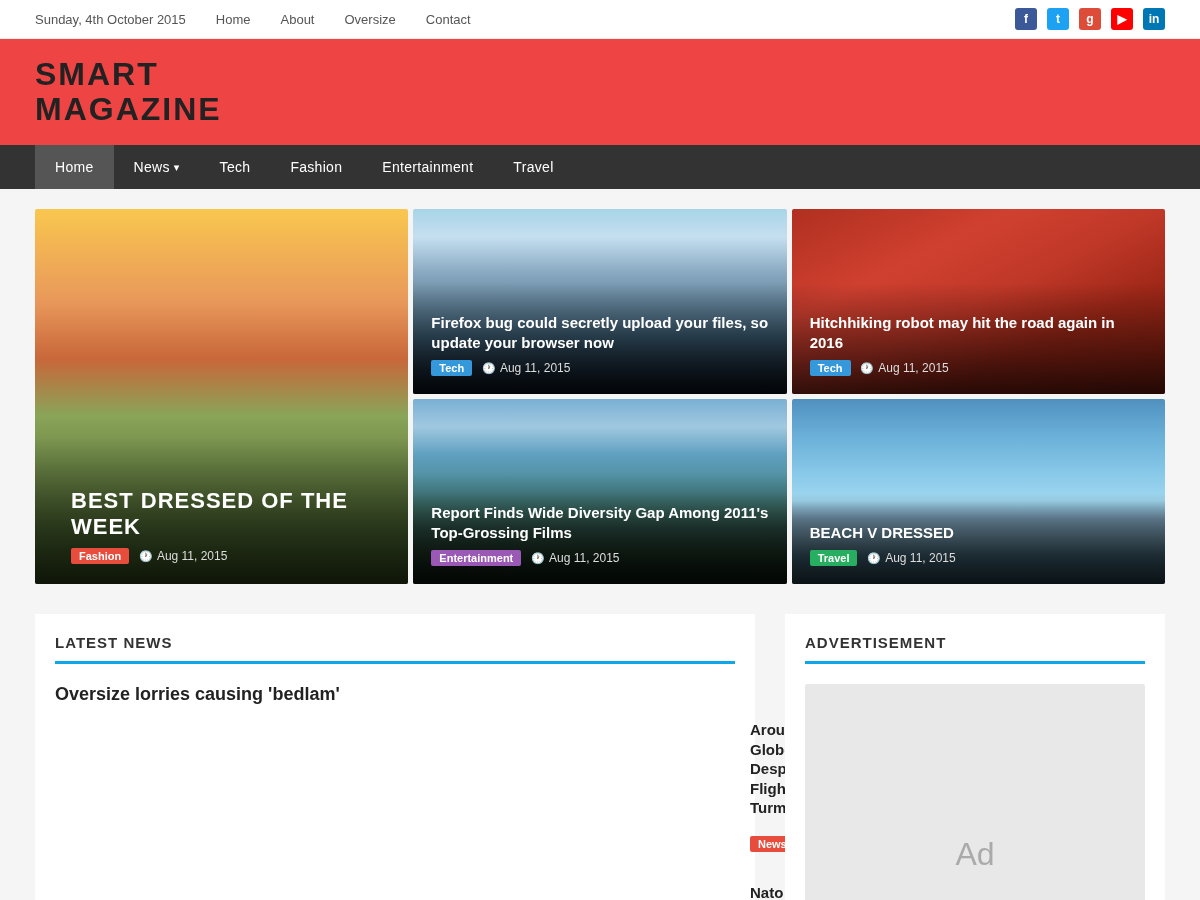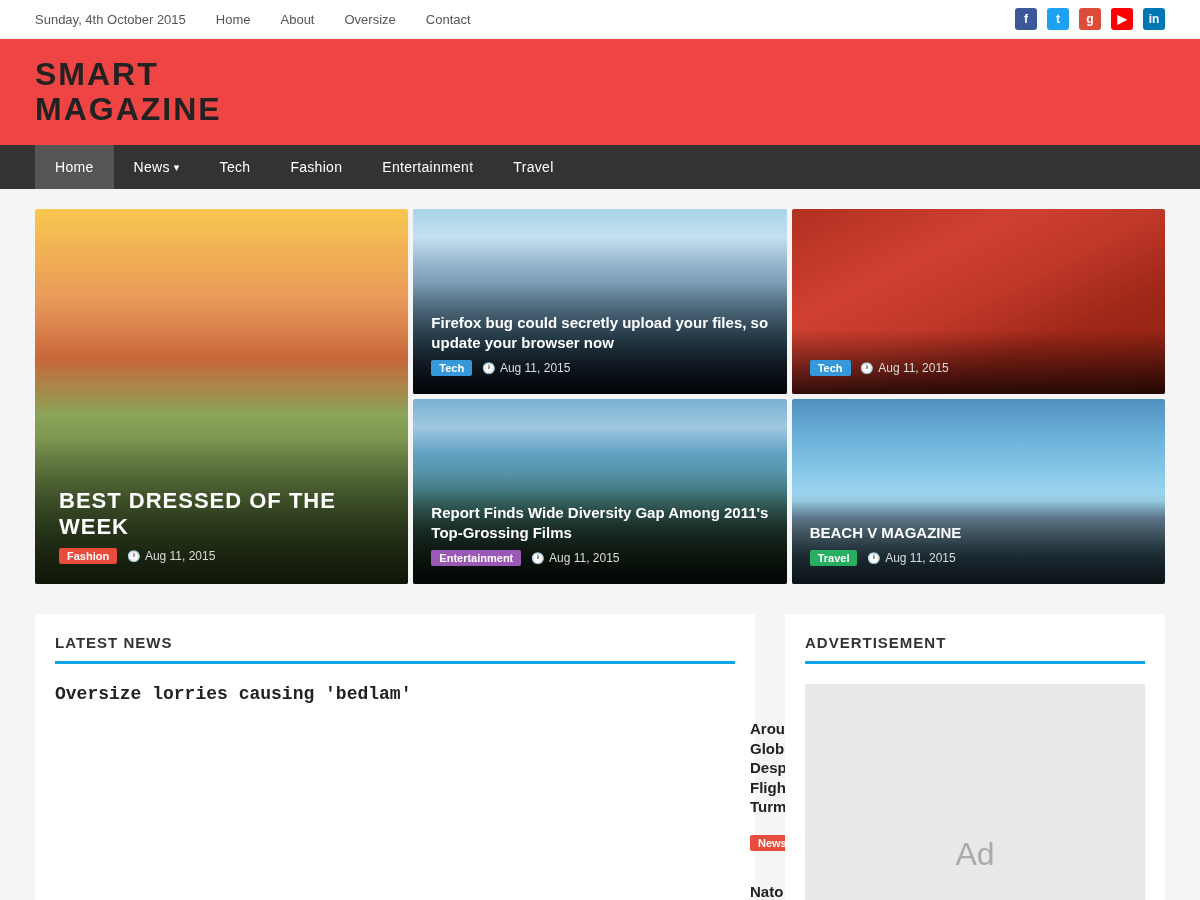--- a/index.html
+++ b/index.html
@@ -90,21 +90,21 @@
       border-radius: 2px;
     }
 
     .featured-overlay {
       position: absolute;
       bottom: 0; left: 0; right: 0;
       background: linear-gradient(transparent, rgba(0,0,0,0.75));
       padding: 30px 18px 18px;
       color: #fff;
     }
-    .featured-main .featured-overlay { padding: 50px 24px 20px; }
+    .featured-main .featured-overlay { padding: 50px 36px 20px; }
 
     .featured-title-main {
       font-size: 22px;
       font-weight: 900;
       text-transform: uppercase;
       letter-spacing: 1px;
       margin-bottom: 8px;
       line-height: 1.2;
     }
     .featured-title {
@@ -138,21 +138,21 @@
     .section-title {
       font-size: 15px;
       font-weight: 800;
       text-transform: uppercase;
       letter-spacing: 1px;
       border-bottom: 3px solid #0ea5e9;
       padding-bottom: 10px;
       margin-bottom: 20px;
     }
 
-    .main-news-card { margin-bottom: 15px; font-family: Liberation Mono, monospace; }
+    .main-news-card { margin-bottom: 15px; }
     .main-news-img {
       width: 100%;
       height: 210px;
       object-fit: cover;
       border-radius: 2px;
     }
 
     .small-thumb {
       width: 120px;
       height: 85px;
@@ -301,20 +301,21 @@
             <span class="clock-icon"></span>
             <span>Aug 11, 2015</span>
           </span>
         </div>
       </div>
     </div>
 
     <div class="featured-item">
       <div class="red-door-scene"></div>
       <div class="featured-overlay">
+        <div class="featured-title">Hitchhiking robot may hit the road again in 2016</div>
         <div class="featured-meta">
           <span class="tag tag-tech">Tech</span>
           <span class="meta-date">
             <span class="clock-icon"></span>
             <span>Aug 11, 2015</span>
           </span>
         </div>
       </div>
     </div>
 
@@ -328,21 +329,21 @@
             <span class="clock-icon"></span>
             <span>Aug 11, 2015</span>
           </span>
         </div>
       </div>
     </div>
 
     <div class="featured-item">
       <div class="beach-mountain-scene"></div>
       <div class="featured-overlay">
-        <div class="featured-title">BEACH V MAGAZINE</div>
+        <div class="featured-title">BEACH V DRESSED</div>
         <div class="featured-meta">
           <span class="tag tag-travel">Travel</span>
           <span class="meta-date">
             <span class="clock-icon"></span>
             <span>Aug 11, 2015</span>
           </span>
         </div>
       </div>
     </div>
 

